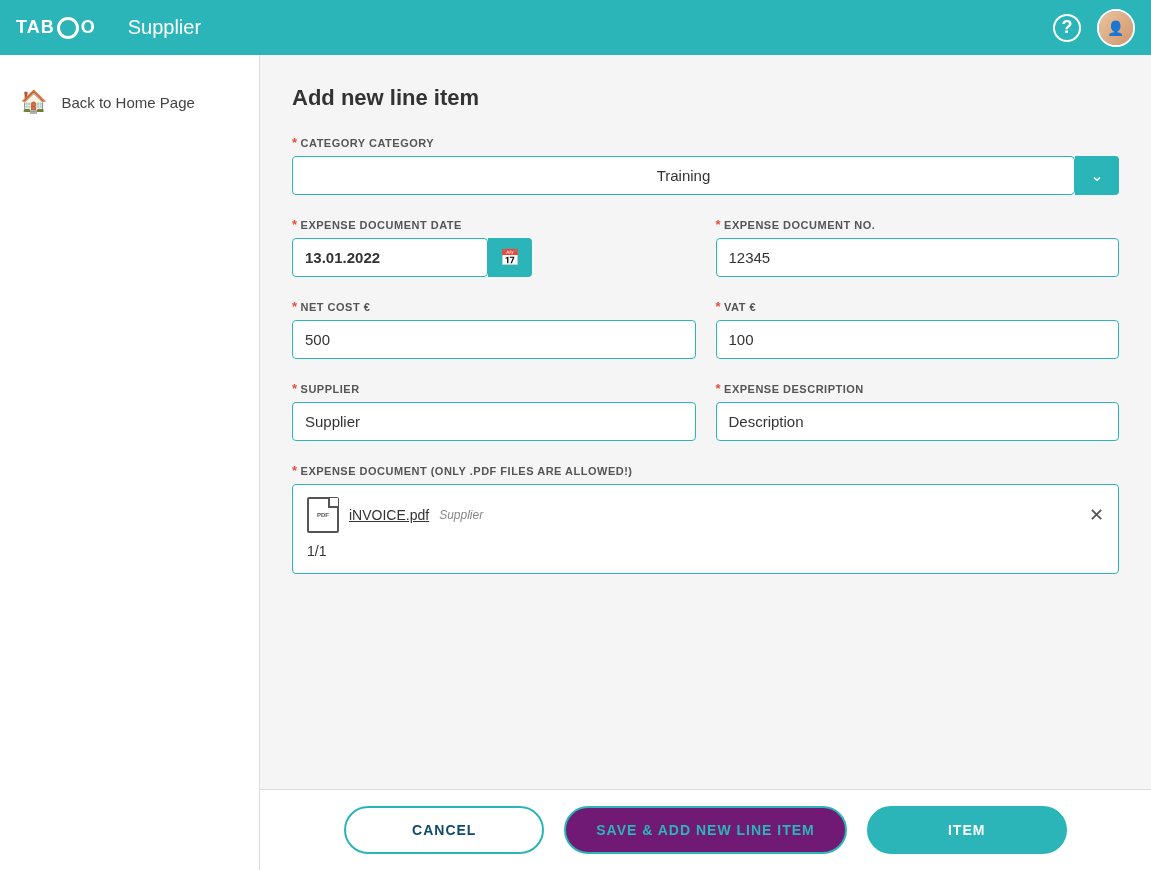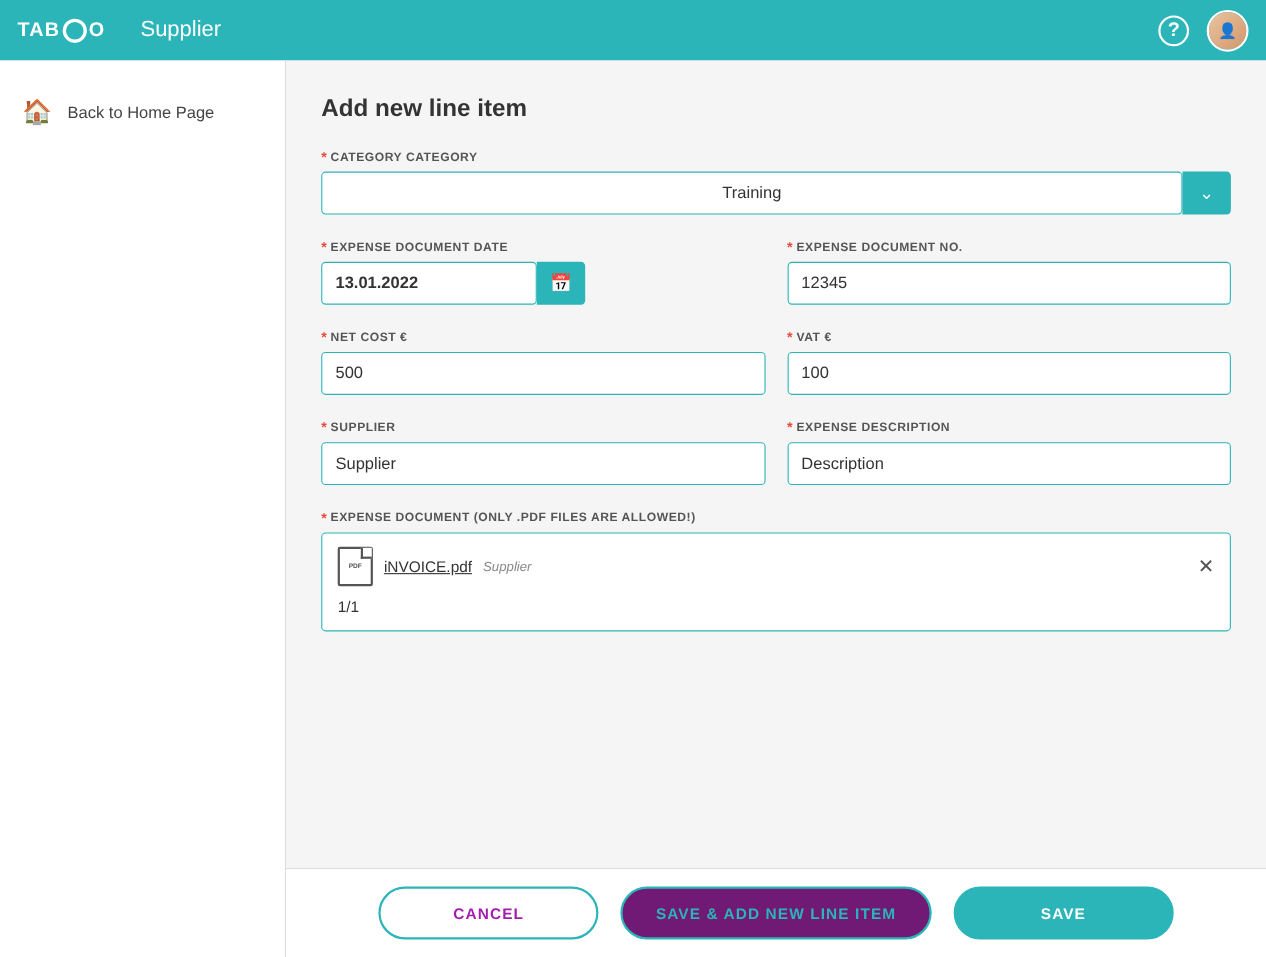--- a/index.html
+++ b/index.html
@@ -277,21 +277,21 @@
       justify-content: center;
       gap: 20px;
     }
     .btn-cancel {
       background: white;
       border: 2px solid #2bb5b8;
       border-radius: 30px;
       padding: 14px 44px;
       font-size: 14px;
       font-weight: 700;
-      color: #a21caf;
+      color: #0c4a6e;
       cursor: pointer;
       letter-spacing: 1px;
       min-width: 200px;
     }
     .btn-save-add {
       background: #701a75;
       border: 2px solid #2bb5b8;
       border-radius: 30px;
       padding: 14px 30px;
       font-size: 14px;
@@ -439,16 +439,16 @@
             <button class="close-btn">✕</button>
           </div>
           <div class="file-pages">1/1</div>
         </div>
       </div>
     </div>
 
     <div class="footer-buttons">
       <button class="btn-cancel">CANCEL</button>
       <button class="btn-save-add">SAVE &amp; ADD NEW LINE ITEM</button>
-      <button class="btn-save">SAVE</button>
+      <button class="btn-save">ITEM</button>
     </div>
   </div>
 </div>
 
 </body></html>

